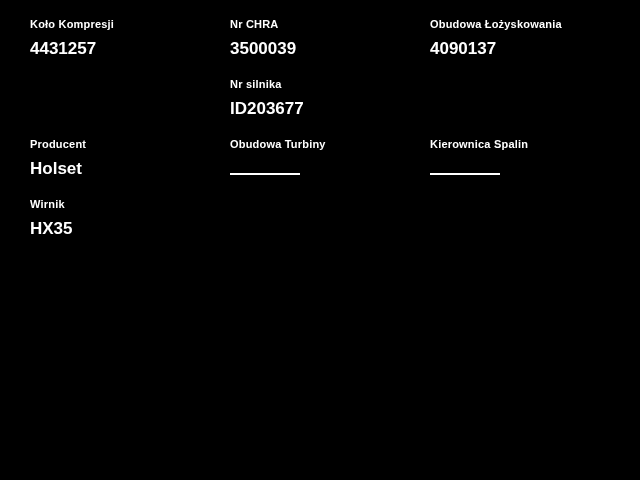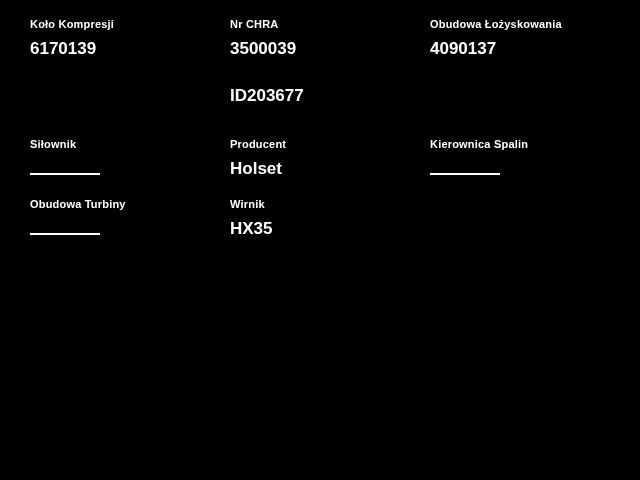--- a/index.html
+++ b/index.html
@@ -43,61 +43,58 @@
     line-height: 0;
   }
 </style>
 </head>
 <body>
 
 <div class="grid">
 
   <div class="cell">
     <div class="label">Koło Kompresji</div>
-    <div class="value">6170139</div>
+    <div class="value">4431257</div>
   </div>
 
 
   <div class="cell">
     <div class="label">Nr CHRA</div>
     <div class="value">3500039</div>
   </div>
 
   <div class="cell">
     <div class="label">Obudowa Łożyskowania</div>
     <div class="value">4090137</div>
   </div>
 
   <div class="cell">
   </div>
 
   <div class="cell">
+    <div class="label">Nr silnika</div>
     <div class="value">ID203677</div>
   </div>
 
   <div class="cell">
   </div>
 
-  <div class="cell">
-    <div class="label">Siłownik</div>
-    <div class="value no-value"></div>
-  </div>
 
   <div class="cell">
     <div class="label">Producent</div>
     <div class="value">Holset</div>
   </div>
 
   <div class="cell">
-    <div class="label">Kierownica Spalin</div>
+    <div class="label">Obudowa Turbiny</div>
     <div class="value no-value"></div>
   </div>
 
   <div class="cell">
-    <div class="label">Obudowa Turbiny</div>
+    <div class="label">Kierownica Spalin</div>
     <div class="value no-value"></div>
   </div>
 
   <div class="cell">
     <div class="label">Wirnik</div>
     <div class="value">HX35</div>
   </div>
 
 </div>
 

